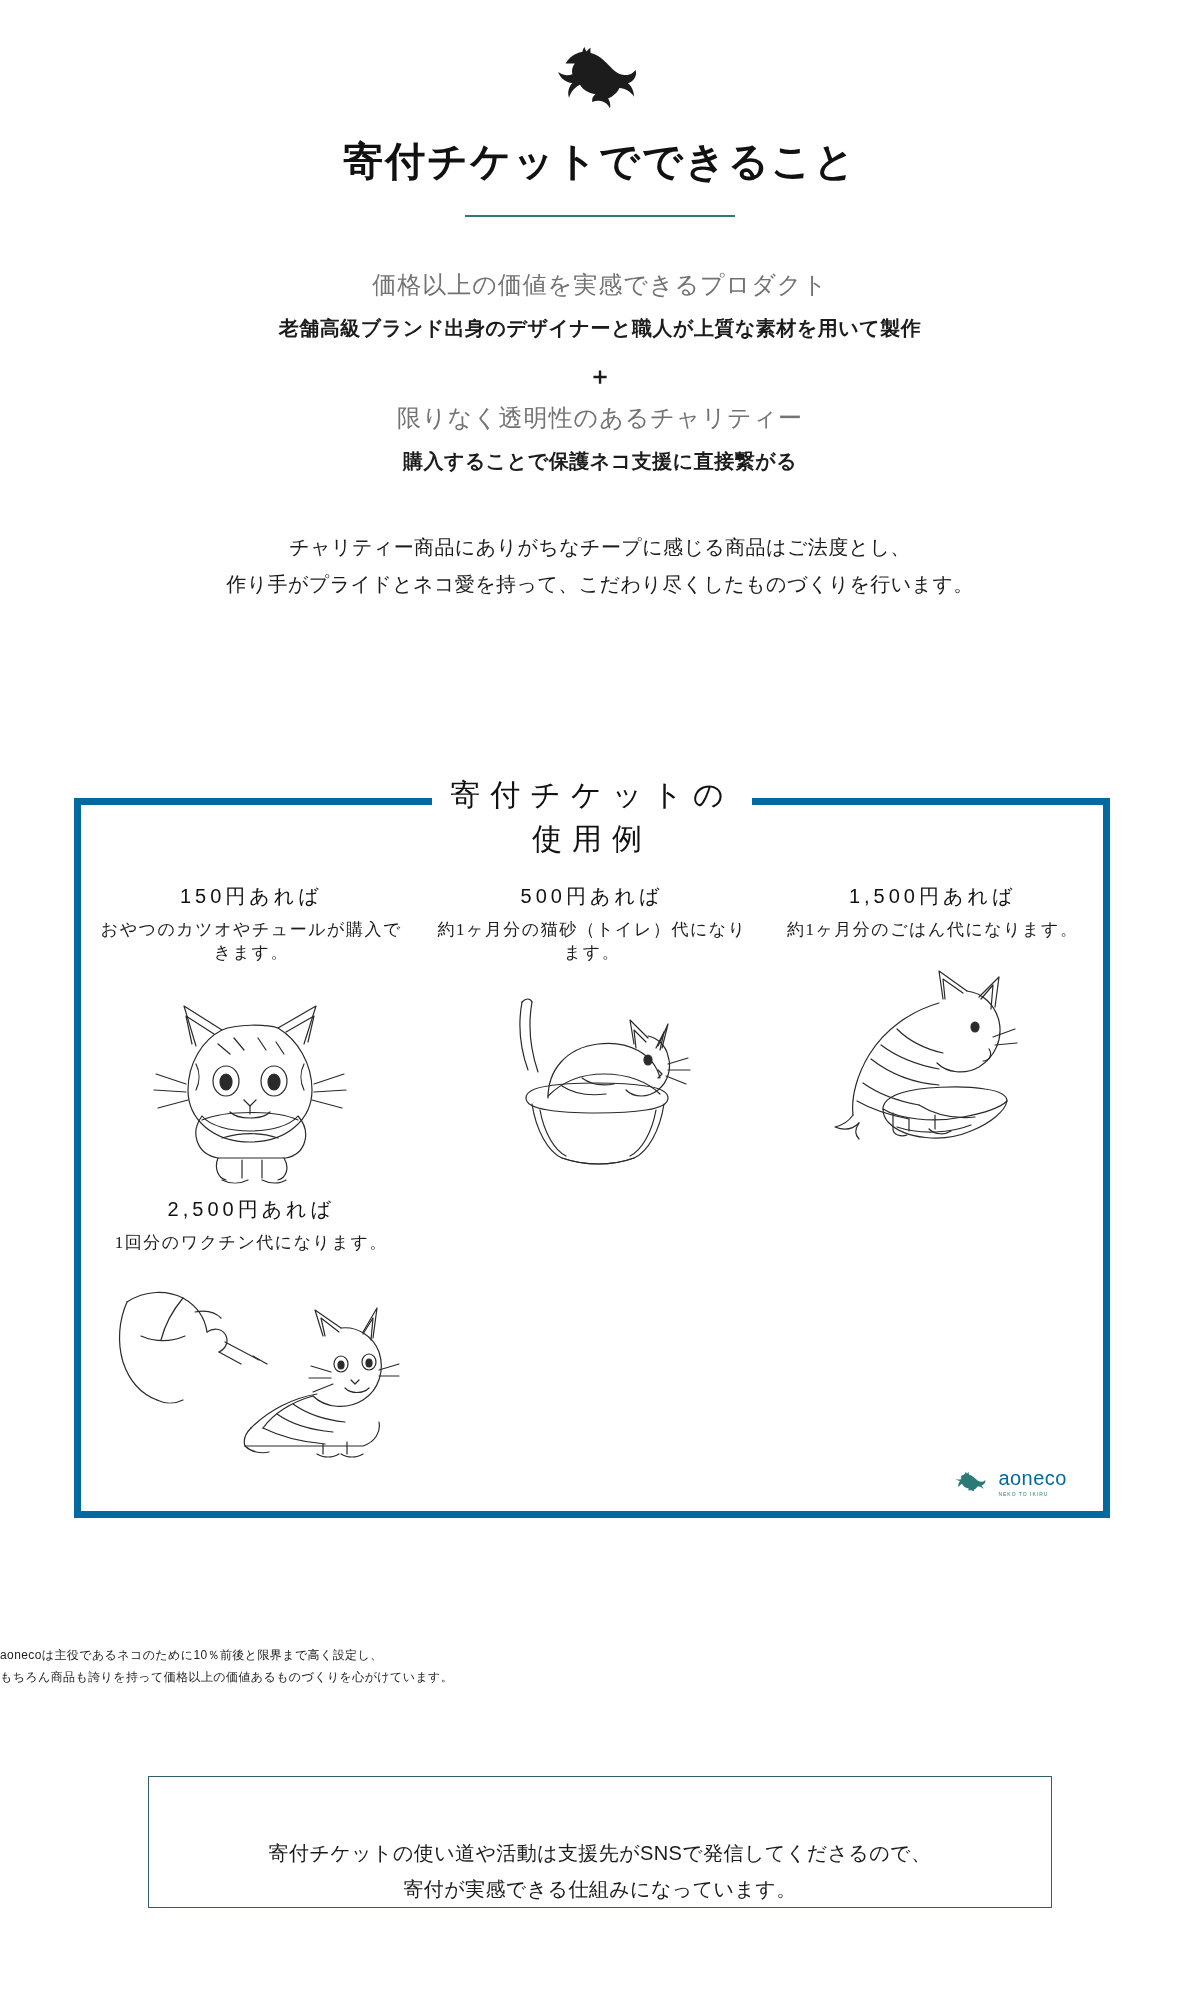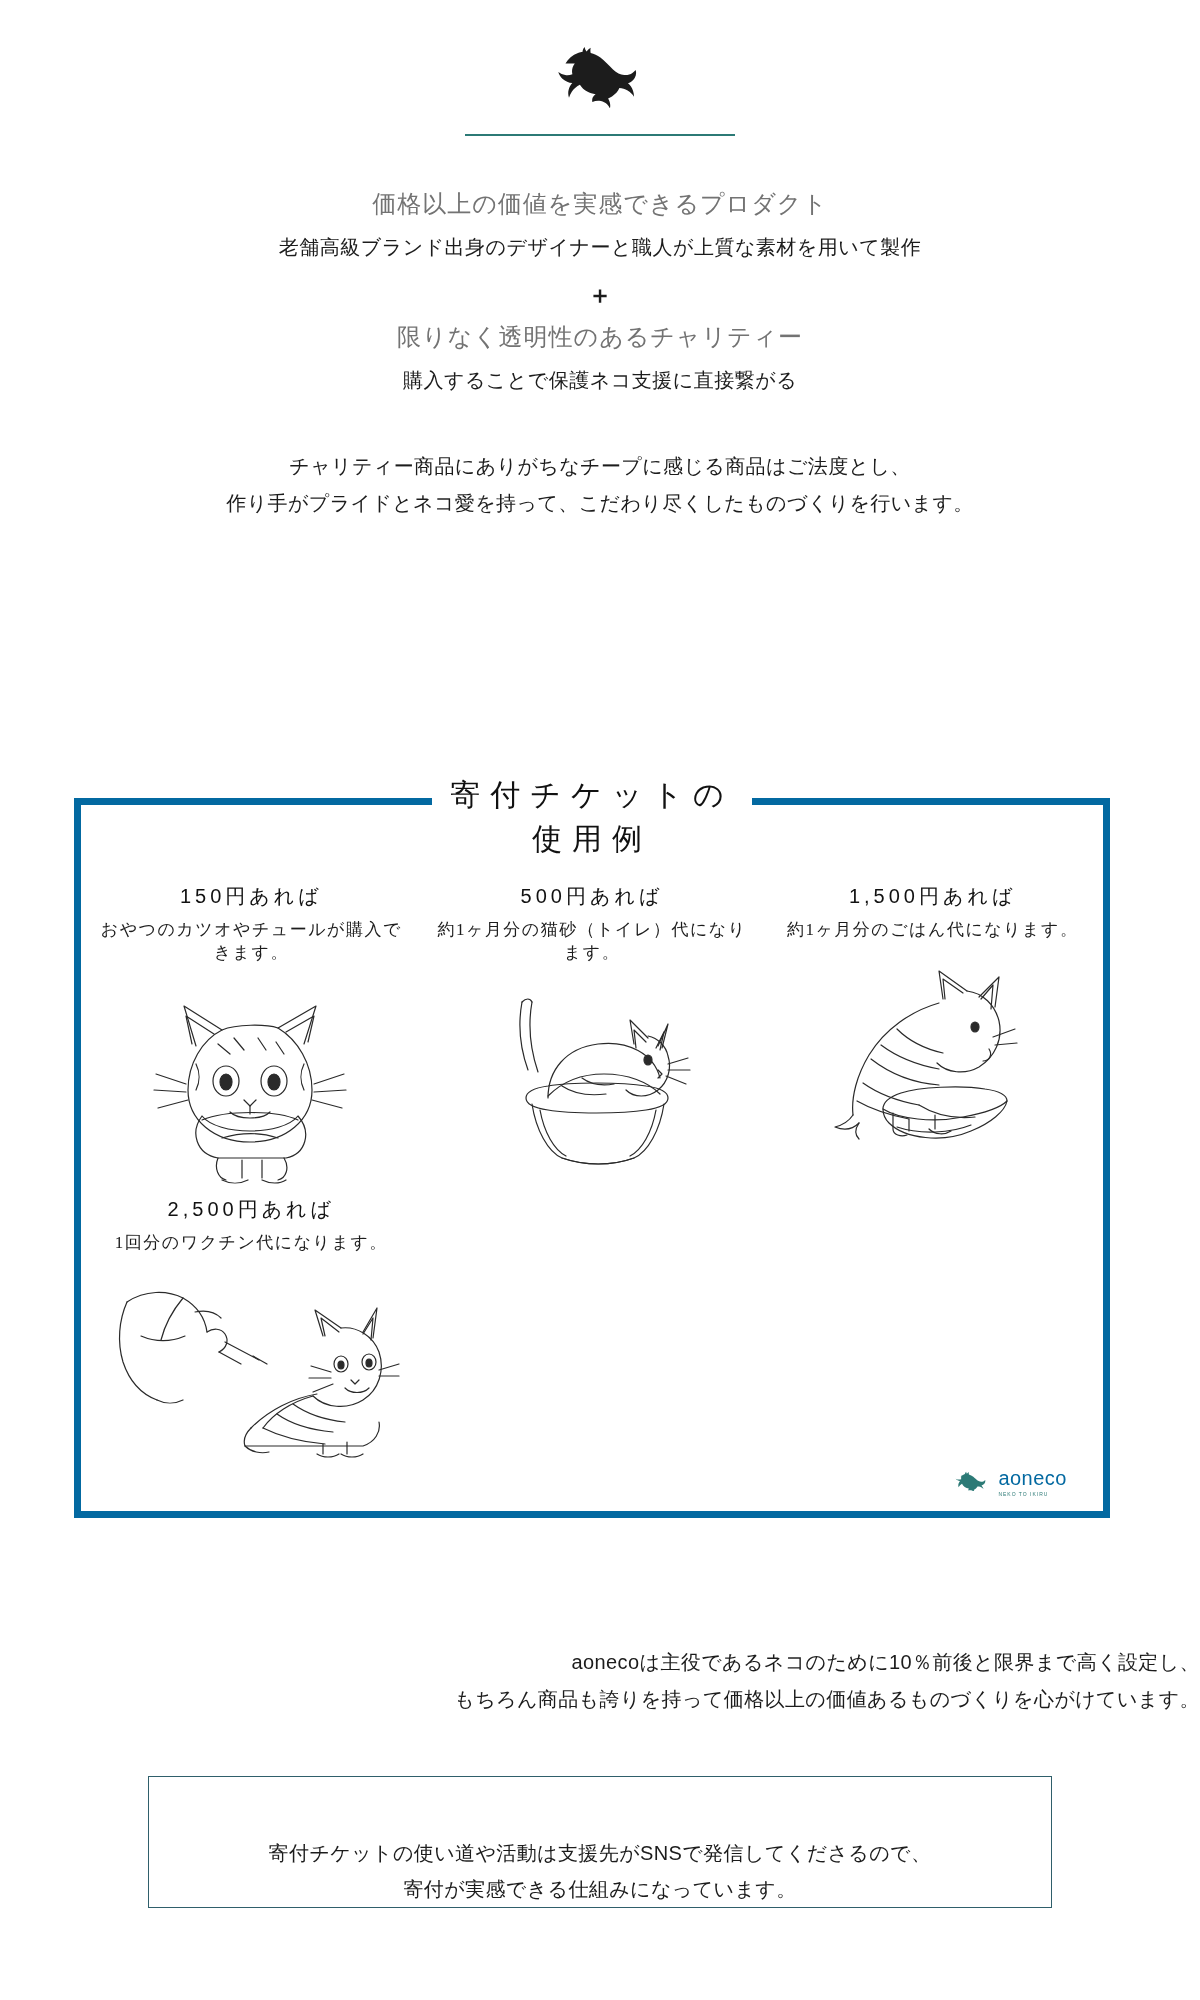--- a/index.html
+++ b/index.html
@@ -49,21 +49,21 @@
   
   .value-block { margin-top: 52px; text-align: center; }
   .value-head {
     font-size: 24px;
     font-weight: 400;
     letter-spacing: 1px;
     color: #737373;
   }
   .value-sub {
     font-size: 20px;
-    font-weight: 400;
+    font-weight: 700;
     margin-top: 14px;
     letter-spacing: .5px;
     color: #1c1c1c;
   }
   .plus-sign {
     font-size: 24px;
     font-weight: 700;
     margin-top: 18px;
     margin-bottom: 10px;
   }
@@ -160,22 +160,22 @@
     display: block;
     margin-top: 3px;
   }
 
   
   .closing-paragraph {
     position: absolute;
     top: 1598px;
     left: 0;
     width: 100%;
-    text-align: right;
-    font-size: 20px;
+    text-align: left;
+    font-size: 12px;
     line-height: 1.85;
     letter-spacing: .4px;
   }
   .note-box {
     position: absolute;
     left: 148px;
     top: 1730px;
     width: 904px;
     height: 132px;
     border: 1px solid #2f5f6b;
@@ -197,20 +197,21 @@
 <body>
 
 <div class="page">
 
   <div class="cat-logo">
     <svg width="110" height="62" viewBox="0 0 110 62" aria-hidden="true">
       <path fill="#1c1c1c" d="M20.5 17.5c2.5-4.5 7-8.5 12.5-10.5 2-0.8 3.2-1 4.4-1 0.4-2.2 1.1-3.9 2.2-5 0.3 1.7 0.9 3.2 1.9 4.4 1.3-1.6 2.8-2.8 4.2-3.6-0.4 1.8-0.4 3.5 0 5.1 3.4 0.7 6.6 2.4 9.7 4.7 4.5 3.4 8.3 8 12.6 11.8 3.6 3.2 7.3 5.3 11.2 5.6 3.2 0.3 5.9-0.5 8.2-2.1 1.3-0.9 2.3-1.9 3.2-3 0.9 2.8 0.6 5.6-0.9 8.1-1.5 2.5-3.9 4.3-6.7 5.3 2.3 2 4 4.5 5 7.4 0.7 2 1 4 1 6.1-1.7-2.6-3.8-4.7-6.4-6.2-2.6-1.5-5.3-2.3-8.2-2.5-1.5 3.4-4 6.2-7.4 8.3-1.2 0.8-2.5 1.4-3.9 2 1.2 1.9 1.9 4 2.1 6.3 0.1 1.3 0 2.5-0.3 3.7-1-2.2-2.4-4-4.3-5.3-1.9-1.4-4-2.1-6.3-2.3-2.4-0.2-4.7 0.2-6.9 1.2-0.4-1.6-0.3-3.1 0.3-4.5 0.6-1.4 1.6-2.5 2.9-3.3-3-0.3-5.8-1.2-8.4-2.6-3-1.7-5.5-4-7.3-6.9-3.2 1.5-6 3.9-8.1 7-1.3 1.9-2.2 3.9-2.8 6-0.9-2.6-1-5.2-0.4-7.8 0.6-2.6 1.9-4.9 3.7-6.9-3.6-0.3-6.9-1.7-9.6-4.1-2.1-1.9-3.6-4.2-4.4-6.9 2.1 1.6 4.4 2.6 6.9 3 2.5 0.4 4.9 0.1 7.2-0.8-0.6-2.3-0.5-4.6 0.3-6.9 0.5-1.4 1.2-2.7 2.1-3.8z"></path>
     </svg>
   </div>
 
+  <div class="main-title">寄付チケットでできること</div>
   <div class="title-rule"></div>
 
   <div class="value-block">
     <div class="value-head">価格以上の価値を実感できるプロダクト</div>
     <div class="value-sub">老舗高級ブランド出身のデザイナーと職人が上質な素材を用いて製作</div>
     <div class="plus-sign">＋</div>
     <div class="value-head">限りなく透明性のあるチャリティー</div>
     <div class="value-sub">購入することで保護ネコ支援に直接繋がる</div>
   </div>
 

